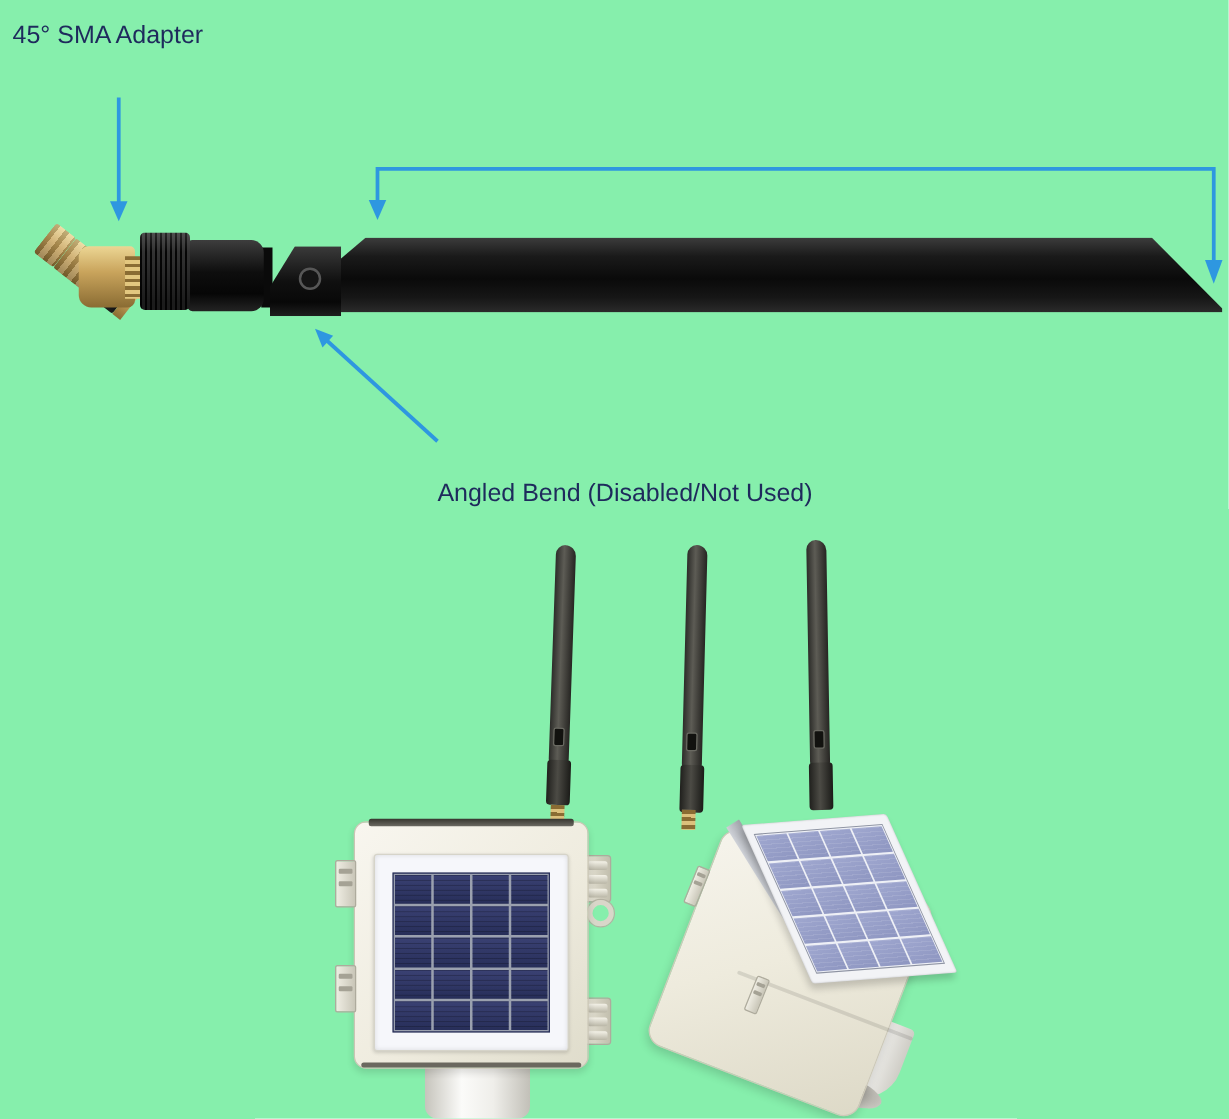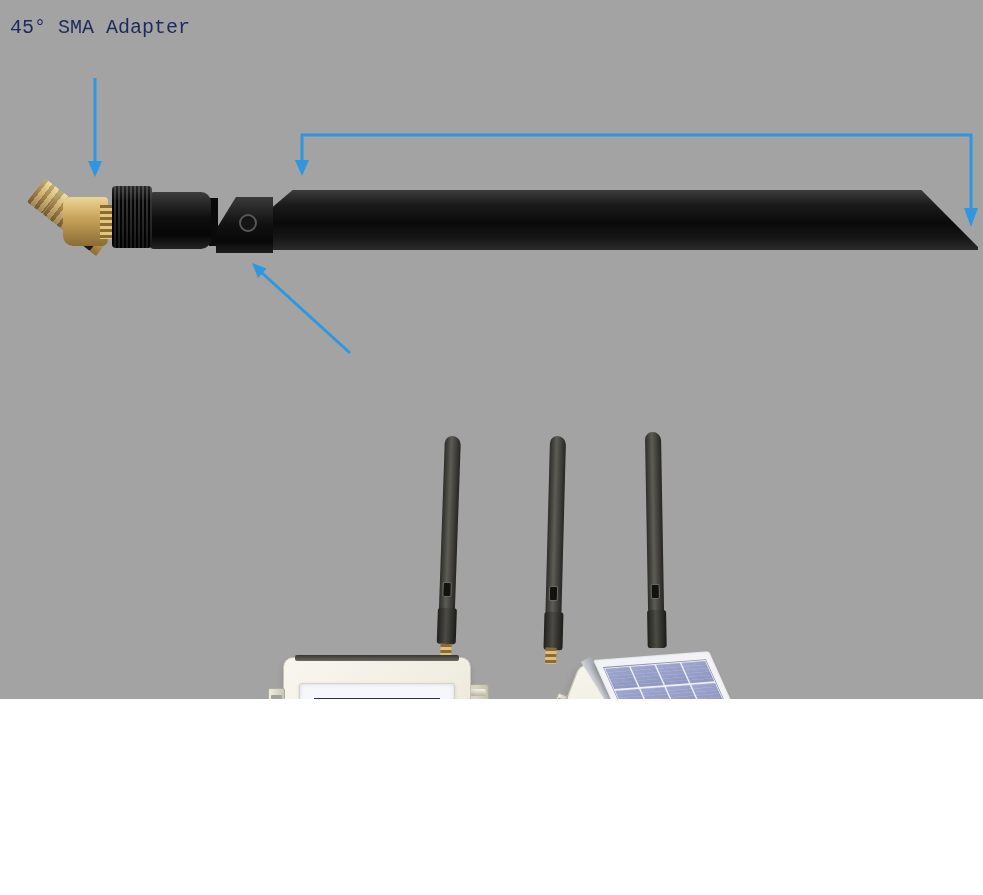--- a/index.html
+++ b/index.html
@@ -2,22 +2,22 @@
 <html style="--annotation: #2e97e0; --label-text: #1e2a5c; --antenna-black: #141414; --brass: #c9a45c; --enclosure-cream: #efecdf; --solar-panel-dark: #2d3464; --solar-panel-light: #959cc7;"><head>
 <meta charset="utf-8">
 <style>
   :root{
     --annotation:#2e97e0;
     --label-text:#1e2a5c;
     --cream:#efecdf;
   }
   html,body{margin:0;padding:0;background:#ffffff;}
   #stage{
-    position:relative;width:983px;height:699px;background:#a3a3a3;overflow:hidden;
-    font-family:Liberation Mono, monospace;color:var(--label-text);
+    position:relative;width:983px;height:895px;background:#86efac;overflow:hidden;
+    font-family:Liberation Sans, sans-serif;color:var(--label-text);
   }
   .abs{position:absolute;}
   .lbl{font-size:20px;line-height:24px;color:var(--label-text);white-space:nowrap;}
 
   
   #ann{position:absolute;left:0;top:0;z-index:40;pointer-events:none;}
   #ann path{stroke:var(--annotation);stroke-width:3;fill:none;}
   #ann polygon{fill:var(--annotation);}
 
   
@@ -127,20 +127,21 @@
     background:linear-gradient(90deg,#a8a6a0,#e8e7e2 38%,#fbfbf9 55%,#cfcdc6);}
   #devR .pipe3::after{content:"";position:absolute;left:3px;bottom:-9px;width:62px;height:22px;
     border-radius:50%;background:radial-gradient(ellipse at 50% 40%,#8f8d86,#c5c3bc 70%,#dddbd4);}
 </style>
 </head>
 <body>
 
 <div id="stage">
 
   <div class="abs lbl" style="left:10px;top:16px;">45° SMA Adapter</div>
+  <div class="abs lbl" style="left:250px;top:383px;width:500px;text-align:center;">Angled Bend (Disabled/Not Used)</div>
 
   <svg id="ann" width="983" height="895">
     <path d="M95 78 V162"></path>
     <polygon points="88,161 102,161 95,177"></polygon>
     <path d="M302 161 V135 H971 V209"></path>
     <polygon points="295,160 309,160 302,176"></polygon>
     <polygon points="964,208 978,208 971,227"></polygon>
     <path d="M350 353 L261 272"></path>
     <polygon points="252,263 266.5,268.5 258,278"></polygon>
   </svg>

